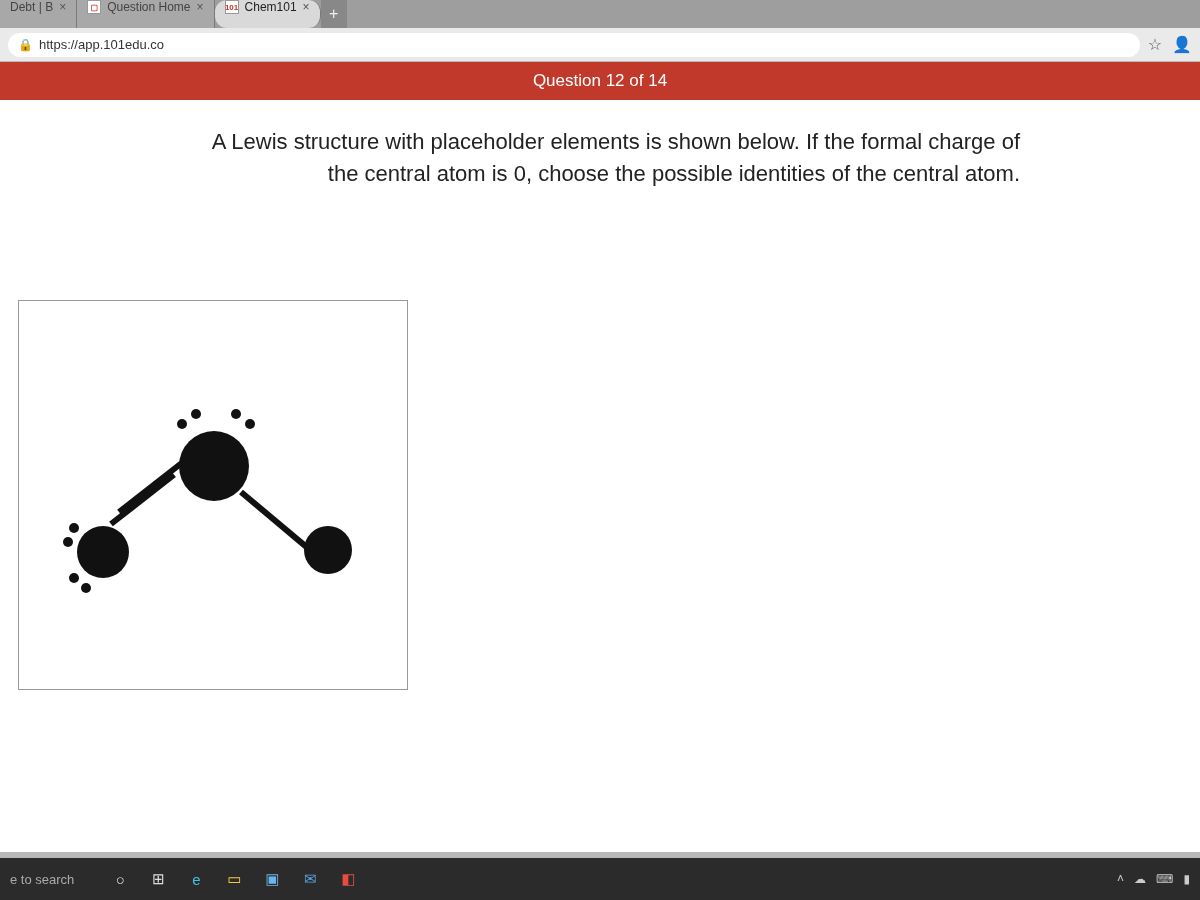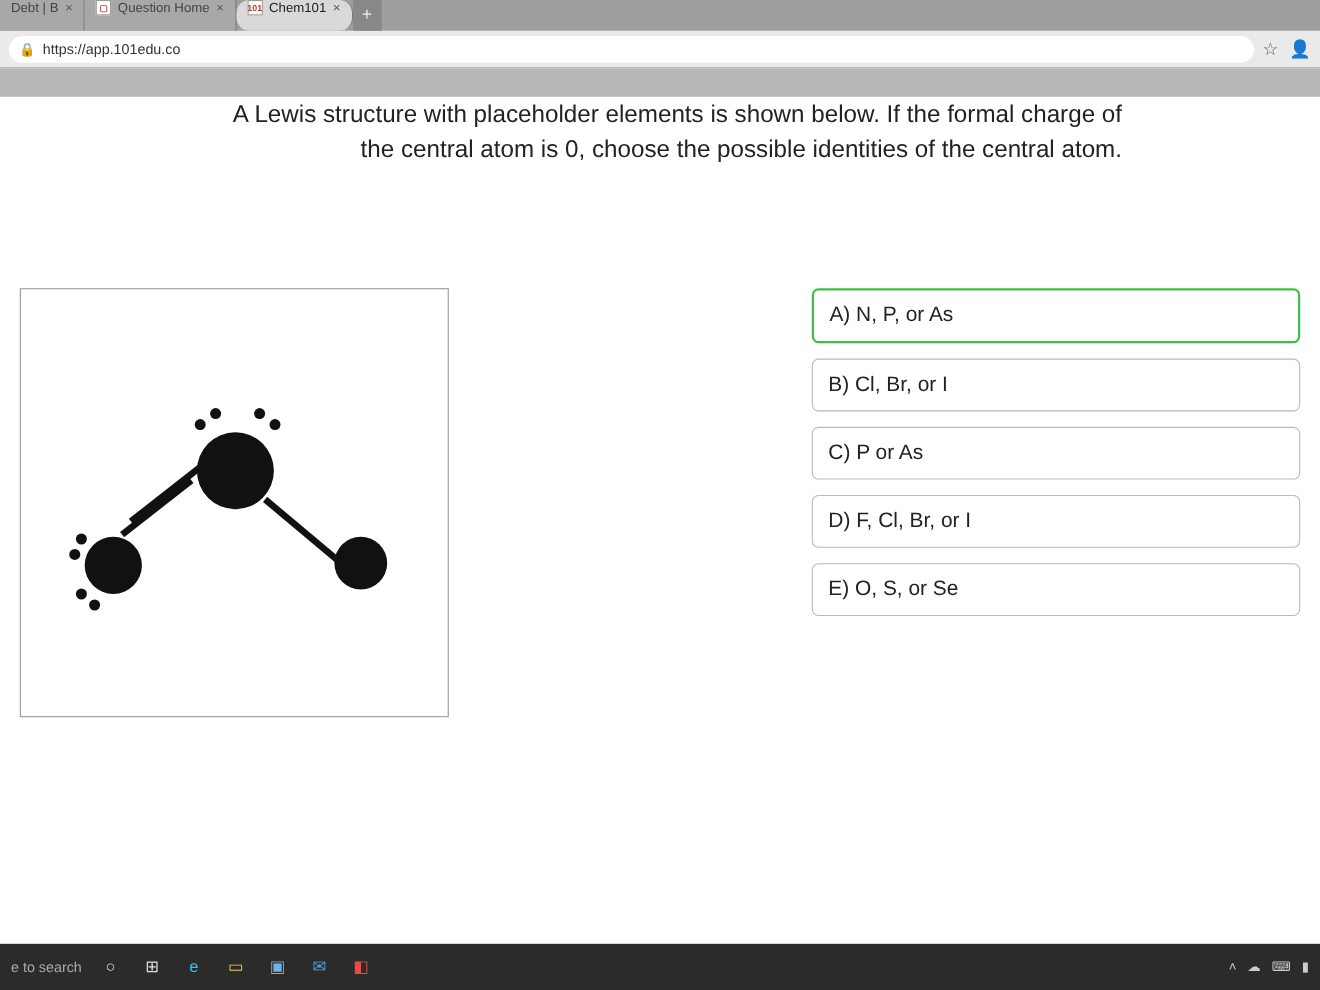--- a/index.html
+++ b/index.html
@@ -35,21 +35,21 @@
   
   .atom { position: absolute; border-radius: 50%; background: #111; }
   .atom.big { width: 70px; height: 70px; }
   .atom.med { width: 52px; height: 52px; }
   .atom.small { width: 48px; height: 48px; }
   .bond { position: absolute; background: #111; height: 6px; transform-origin: left center; }
   .lone-pair { position: absolute; width: 10px; height: 10px; border-radius: 50%; background: #111; }
 
   
   .taskbar { position: absolute; left: 0; right: 0; bottom: 0; height: 42px; background: #2b2b2b; display: flex; align-items: center; padding: 0 10px; color: #ddd; }
-  .search-hint { font-size: 13px; color: #aaa; margin-right: 16px; }
+  .search-hint { font-size: 13px; color: #aaa; margin-right: 36px; }
   .task-icons { display: flex; gap: 18px; align-items: center; }
   .task-icons .ticon { width: 20px; height: 20px; display: inline-flex; align-items: center; justify-content: center; font-size: 15px; }
   .systray { margin-left: auto; display: flex; gap: 10px; font-size: 12px; color: #ccc; }
 </style>
 </head>
 <body>
 
 <div class="browser-chrome">
   <div class="tab-strip">
     <div class="tab">
@@ -75,20 +75,23 @@
       <span>https://app.101edu.co</span>
     </div>
     <div class="addr-actions">
       <span>☆</span>
       <span>👤</span>
     </div>
   </div>
 </div>
 
 <div class="page">
+  <div class="progress-bar">
+    <span>Question 12 of 14</span>
+  </div>
 
   <div class="prompt">A Lewis structure with placeholder elements is shown below. If the formal charge of the central atom is 0, choose the possible identities of the central atom.</div>
 
   <div class="content-row">
     <div class="figure-box">
 
       <div class="atom big" style="left:160px; top:130px;"></div>
 
       <div class="lone-pair" style="left:158px; top:118px;"></div>
       <div class="lone-pair" style="left:172px; top:108px;"></div>
@@ -101,37 +104,20 @@
 
       <div class="lone-pair" style="left:50px; top:222px;"></div>
       <div class="lone-pair" style="left:44px; top:236px;"></div>
       <div class="lone-pair" style="left:50px; top:272px;"></div>
       <div class="lone-pair" style="left:62px; top:282px;"></div>
 
       <div class="bond" style="left:222px; top:188px; width:90px; transform: rotate(40deg);"></div>
       <div class="atom small" style="left:285px; top:225px;"></div>
     </div>
 
-    <div class="answers">
-      <div class="answer selected">
-        <span>A) N, P, or As</span>
-      </div>
-      <div class="answer">
-        <span>B) Cl, Br, or I</span>
-      </div>
-      <div class="answer">
-        <span>C) P or As</span>
-      </div>
-      <div class="answer">
-        <span>D) F, Cl, Br, or I</span>
-      </div>
-      <div class="answer">
-        <span>E) O, S, or Se</span>
-      </div>
-    </div>
   </div>
 </div>
 
 <div class="taskbar">
   <span class="search-hint">e to search</span>
   <div class="task-icons">
     <span class="ticon">○</span>
     <span class="ticon">⊞</span>
     <span class="ticon" style="color:#3cc1e9;">e</span>
     <span class="ticon" style="color:#f5c842;">▭</span>

